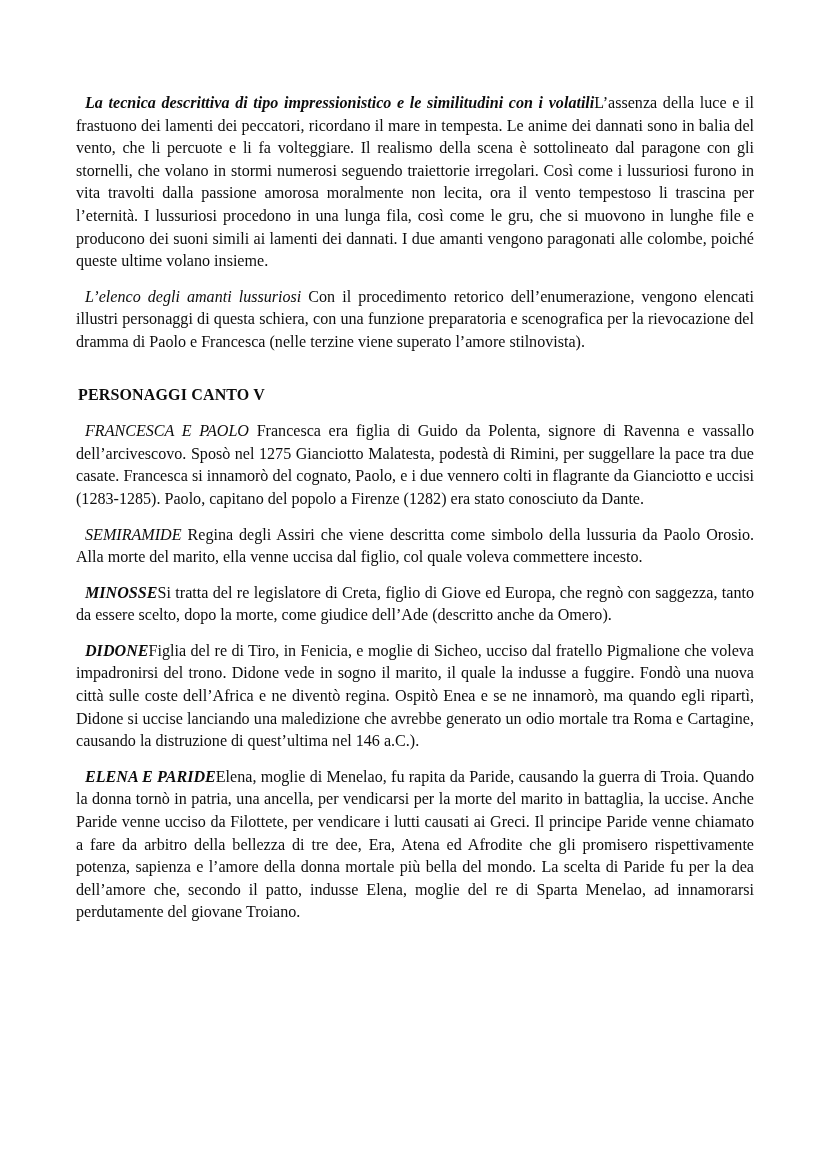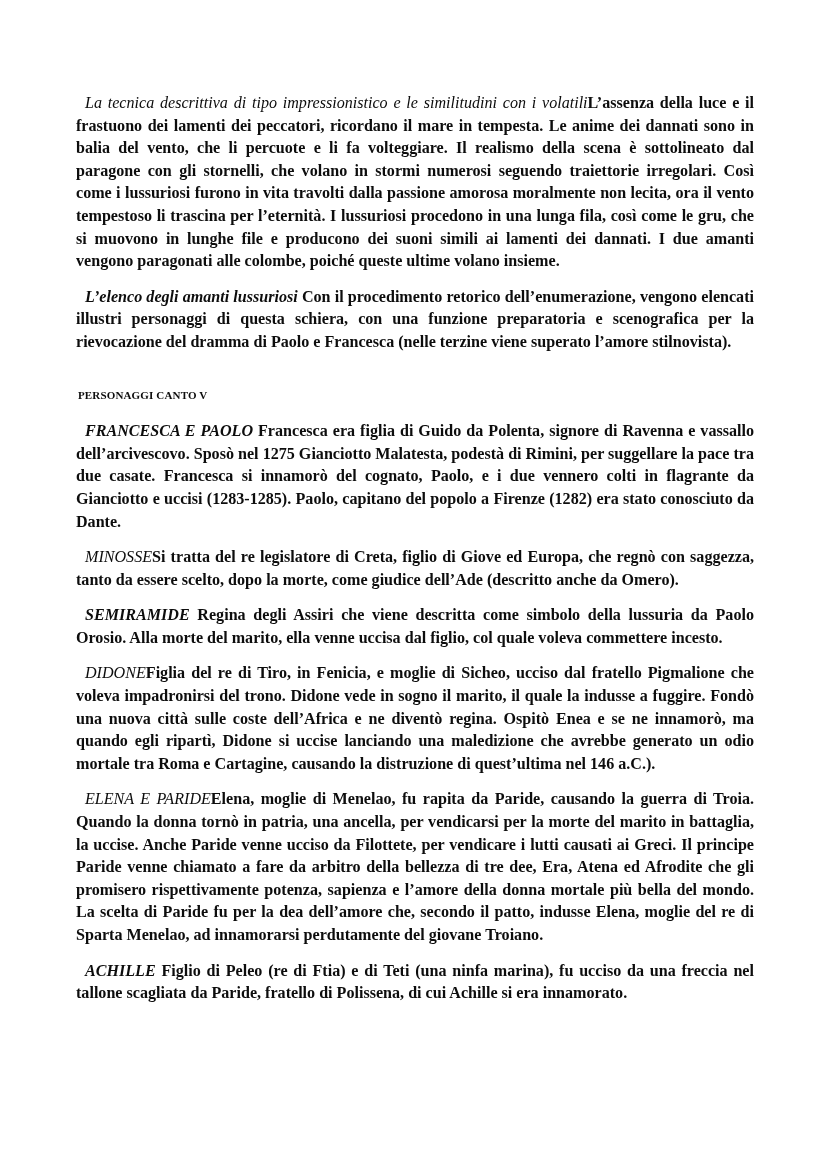--- a/index.html
+++ b/index.html
@@ -34,70 +34,69 @@
     font-size: 16.1px;
     line-height: 22.6px;
     text-indent: 9px;
     hyphens: none;
     -webkit-hyphens: none;
   }
   p.para + p.para {
     margin-top: 13px;
   }
   .lead {
+    font-weight: normal;
+    font-style: italic;
+  }
+  .lead-tight {
     font-weight: bold;
     font-style: italic;
   }
-  .lead-tight {
-    font-weight: normal;
-    font-style: italic;
-  }
   h2.section-heading {
-    font-size: 11px;
+    font-size: 16px;
     line-height: 22.6px;
     font-weight: bold;
     font-style: normal;
     margin: 0;
     padding: 0;
     text-indent: 2px;
     letter-spacing: 0.15px;
   }
   .gap-before-heading {
     height: 30px;
   }
   .gap-after-heading {
     height: 14px;
   }
   .body-text {
-    font-weight: bold;
+    font-weight: normal;
     font-style: normal;
   }
 </style>
 </head>
 <body>
 
 <div class="page">
   <div class="content">
 
     <p class="para"><span class="lead-tight">La tecnica descrittiva di tipo impressionistico e le similitudini con i volatili</span><span class="body-text">L’assenza della luce e il frastuono dei lamenti dei peccatori, ricordano il mare in tempesta. Le anime dei dannati sono in balia del vento, che li percuote e li fa volteggiare. Il realismo della scena è sottolineato dal paragone con gli stornelli, che volano in stormi numerosi seguendo traiettorie irregolari. Così come i lussuriosi furono in vita travolti dalla passione amorosa moralmente non lecita, ora il vento tempestoso li trascina per l’eternità. I lussuriosi procedono in una lunga fila, così come le gru, che si muovono in lunghe file e producono dei suoni simili ai lamenti dei dannati. I due amanti vengono paragonati alle colombe, poiché queste ultime volano insieme.</span></p>
 
     <p class="para"><span class="lead">L’elenco degli amanti lussuriosi</span><span> </span><span class="body-text">Con il procedimento retorico dell’enumerazione, vengono elencati illustri personaggi di questa schiera, con una funzione preparatoria e scenografica per la rievocazione del dramma di Paolo e Francesca (nelle terzine viene superato l’amore stilnovista).</span></p>
 
     <div class="gap-before-heading"></div>
     <h2 class="section-heading">PERSONAGGI CANTO V</h2>
     <div class="gap-after-heading"></div>
 
     <p class="para"><span class="lead">FRANCESCA E PAOLO</span><span> </span><span class="body-text">Francesca era figlia di Guido da Polenta, signore di Ravenna e vassallo dell’arcivescovo. Sposò nel 1275 Gianciotto Malatesta, podestà di Rimini, per suggellare la pace tra due casate. Francesca si innamorò del cognato, Paolo, e i due vennero colti in flagrante da Gianciotto e uccisi (1283-1285). Paolo, capitano del popolo a Firenze (1282) era stato conosciuto da Dante.</span></p>
 
+    <p class="para"><span class="lead">SEMIRAMIDE</span><span> </span><span class="body-text">Regina degli Assiri che viene descritta come simbolo della lussuria da Paolo Orosio. Alla morte del marito, ella venne uccisa dal figlio, col quale voleva commettere incesto.</span></p>
+
     <p class="para"><span class="lead-tight">MINOSSE</span><span class="body-text">Si tratta del re legislatore di Creta, figlio di Giove ed Europa, che regnò con saggezza, tanto da essere scelto, dopo la morte, come giudice dell’Ade (descritto anche da Omero).</span></p>
-
-    <p class="para"><span class="lead">SEMIRAMIDE</span><span> </span><span class="body-text">Regina degli Assiri che viene descritta come simbolo della lussuria da Paolo Orosio. Alla morte del marito, ella venne uccisa dal figlio, col quale voleva commettere incesto.</span></p>
 
     <p class="para"><span class="lead-tight">DIDONE</span><span class="body-text">Figlia del re di Tiro, in Fenicia, e moglie di Sicheo, ucciso dal fratello Pigmalione che voleva impadronirsi del trono. Didone vede in sogno il marito, il quale la indusse a fuggire. Fondò una nuova città sulle coste dell’Africa e ne diventò regina. Ospitò Enea e se ne innamorò, ma quando egli ripartì, Didone si uccise lanciando una maledizione che avrebbe generato un odio mortale tra Roma e Cartagine, causando la distruzione di quest’ultima nel 146 a.C.).</span></p>
 
 
     <p class="para"><span class="lead-tight">ELENA E PARIDE</span><span class="body-text">Elena, moglie di Menelao, fu rapita da Paride, causando la guerra di Troia. Quando la donna tornò in patria, una ancella, per vendicarsi per la morte del marito in battaglia, la uccise. Anche Paride venne ucciso da Filottete, per vendicare i lutti causati ai Greci. Il principe Paride venne chiamato a fare da arbitro della bellezza di tre dee, Era, Atena ed Afrodite che gli promisero rispettivamente potenza, sapienza e l’amore della donna mortale più bella del mondo. La scelta di Paride fu per la dea dell’amore che, secondo il patto, indusse Elena, moglie del re di Sparta Menelao, ad innamorarsi perdutamente del giovane Troiano.</span></p>
 
-    <p class="para"><span class="lead">ACHILLE</span><span> </span><span class="body-text">Figlio di Peleo (re di Ftia) e di Teti (una ninfa marina), fu ucciso da una freccia nel tallone scagliata da Paride, fratello di Polissena, di cui Achille si era innamorato.</span></p>
 
 
   </div>
 </div>
 
 </body></html>

